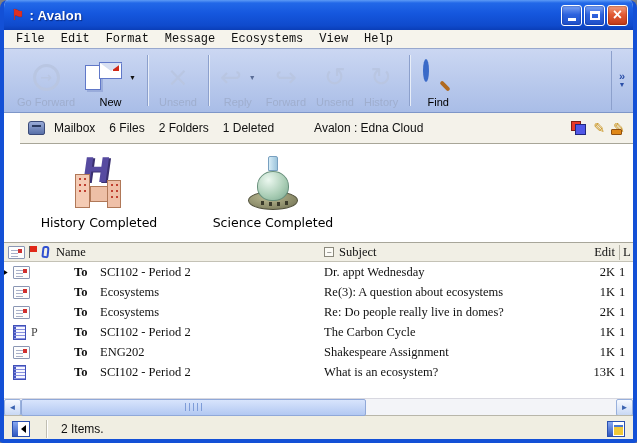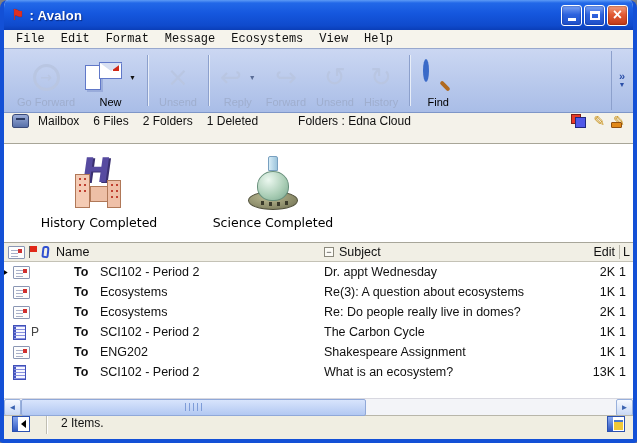--- a/index.html
+++ b/index.html
@@ -62,21 +62,21 @@
   .i-find .lens{ width:19px; height:19px; border:3px solid #3A6AC8; border-radius:50%;
     background:radial-gradient(circle at 35% 30%,#fff,#C8DCF0); }
   .i-find .handle{ position:absolute; width:12px; height:4px; background:#B06A20; border-radius:2px;
     transform:rotate(45deg); right:2px; bottom:5px; }
   .tb-overflow{ margin-left:auto; display:flex; flex-direction:column; align-items:center;
     justify-content:center; width:18px; color:#2B4FA8; border-left:1px solid #8CA0CC; padding-left:3px; }
   .tb-overflow .ch{ font-size:11px; font-weight:bold; line-height:9px; }
   .tb-overflow .dn{ font-size:7px; line-height:8px; }
   
   .infobar{ height:28px; flex:0 0 28px; background:#F4F2EA; border-bottom:1px solid #A8A698;
-    display:flex; align-items:flex-end; padding:15px 8px; font-size:12px; color:#101010; }
+    display:flex; align-items:center; padding:15px 8px; font-size:12px; color:#101010;margin-left:16px; }
   .ic-mailbox{ width:17px; height:14px; border:1px solid #3A4A78; border-radius:3px 3px 2px 2px;
     background:linear-gradient(180deg,#9AACD8,#5870A8); position:relative; margin-right:9px; }
   .ic-mailbox::before{ content:""; position:absolute; left:3px; top:3px; width:9px; height:2px; background:#2A3A60; }
   .ib-text{ margin-right:14px; white-space:nowrap; }
   .ib-account{ margin-left:26px; margin-right:18px; }
   .free-box{ width:150px; height:17px; line-height:15px; text-align:center; font-size:12px;
     border:1px solid #A0A094; background:#F0EFE7; }
   .ib-right{ margin-left:auto; display:flex; align-items:center; gap:8px; }
   .ic-squares{ position:relative; width:15px; height:14px; }
   .ic-squares::before{ content:""; position:absolute; left:0; top:0; width:8px; height:8px;
@@ -104,21 +104,21 @@
   .f-wrap{ position:relative; width:58px; height:54px; }
   .f-base{ position:absolute; bottom:0; left:4px; width:50px; height:19px; border-radius:50%;
     background:radial-gradient(ellipse at 40% 30%,#BCBC94,#6E6E50); border:1px solid #50503A; }
   .f-base::after{ content:""; position:absolute; left:12px; bottom:4px; width:3px; height:4px; background:#3A3A2A;
     box-shadow:8px 1px #3A3A2A, 16px 1px #3A3A2A, 24px 0 #3A3A2A; }
   .f-body{ position:absolute; bottom:9px; left:13px; width:32px; height:30px; border-radius:50% 50% 46% 46%;
     background:radial-gradient(circle at 35% 28%,#ECF8F0,#A8CCB4 60%,#7AA890); border:1px solid #68907C; }
   .f-neck{ position:absolute; top:0; left:24px; width:10px; height:15px;
     background:linear-gradient(90deg,#D6ECF6,#9CC4DC); border:1px solid #78A0C0; border-radius:2px 2px 0 0; }
   
-  .list{ font-family:Liberation Sans, sans-serif; font-size:12.5px; color:#101010; }
+  .list{ font-family:Liberation Serif, serif; font-size:12.5px; color:#101010; }
   .list-header{ height:20px; flex:0 0 20px; background:#F1EFE5; border-top:1px solid #A8A69A;
     border-bottom:1px solid #C4C2B6; display:grid; grid-template-columns:48px 266px 1fr 46px 14px;
     align-items:center; padding-left:4px; }
   .lh-icons{ display:flex; align-items:center; gap:4px; }
   .list-body{ height:136px; flex:0 0 136px; background:#fff; overflow:hidden; }
   .row{ height:20px; display:grid; grid-template-columns:48px 266px 1fr 46px 14px; align-items:center;
     padding-left:4px; position:relative; }
   .cell-icons{ display:flex; align-items:center; gap:5px; padding-left:5px; }
   .sel-arrow{ position:absolute; left:-3px; top:50%; transform:translateY(-50%) scaleX(.8);
     font-size:9px; color:#000; }
@@ -151,21 +151,21 @@
     background:linear-gradient(180deg,#F6F9FF,#C8D8F4); color:#3A62B0; font-size:8px;
     display:flex; align-items:center; justify-content:center; }
   .sb-track{ flex:1; height:17px; position:relative; }
   .sb-thumb{ position:absolute; left:0; top:0; width:58%; height:17px; border:1px solid #90A8D8;
     border-radius:2px; background:linear-gradient(180deg,#D8E4FC,#B2C8F2); display:flex;
     align-items:center; justify-content:center; }
   .sb-grip{ width:17px; height:8px;
     background:repeating-linear-gradient(90deg,#7E9CD8 0 1px,transparent 1px 4px); }
   
   .statusbar{ height:27px; flex:0 0 27px; background:#F0EEE2; border-top:1px solid #B8B6AA;
-    display:flex; padding:0 8px; font-size:12px; color:#101010; }
+    display:flex; align-items:center; padding:0 8px; font-size:12px; color:#101010; }
   .sb-div{ width:1px; height:18px; background:#C0BEB2; box-shadow:1px 0 0 #fff; margin:0 14px 0 16px; }
   .ic-panel{ width:18px; height:16px; border:1px solid #2A50B0; background:#fff; position:relative; }
   .ic-panel::before{ content:""; position:absolute; left:0; top:0; bottom:0; width:5px;
     background:linear-gradient(180deg,#88A8F0,#3058C0); }
   .ic-panel.left .arr{ position:absolute; right:3px; top:3px; width:0; height:0;
     border-top:4px solid transparent; border-bottom:4px solid transparent; border-right:5px solid #000; }
   .ic-panel.right::after{ content:""; position:absolute; right:1px; bottom:1px; width:9px; height:8px;
     background:#F0C838; border-top:2px solid #4878D0; }
   .sb-right{ margin-left:auto; }
 </style>
@@ -264,21 +264,21 @@
         <span class="dn">▼</span>
       </div>
     </div>
 
   <div class="infobar">
     <span class="ic-mailbox"></span>
     <span class="ib-text">Mailbox</span>
     <span class="ib-text">6 Files</span>
     <span class="ib-text">2 Folders</span>
     <span class="ib-text">1 Deleted</span>
-    <span class="ib-text ib-account">Folders : Edna Cloud</span>
+    <span class="ib-text ib-account">Avalon : Edna Cloud</span>
     <span class="ib-right">
       <span class="ic-squares"></span>
       <span class="ic-pencil">✎</span>
       <span class="ic-pencil keyed">✎</span>
     </span>
   </div>
 
   <div class="icons-pane" id="icons-pane">
       <div class="di">
         <div class="di-art">

